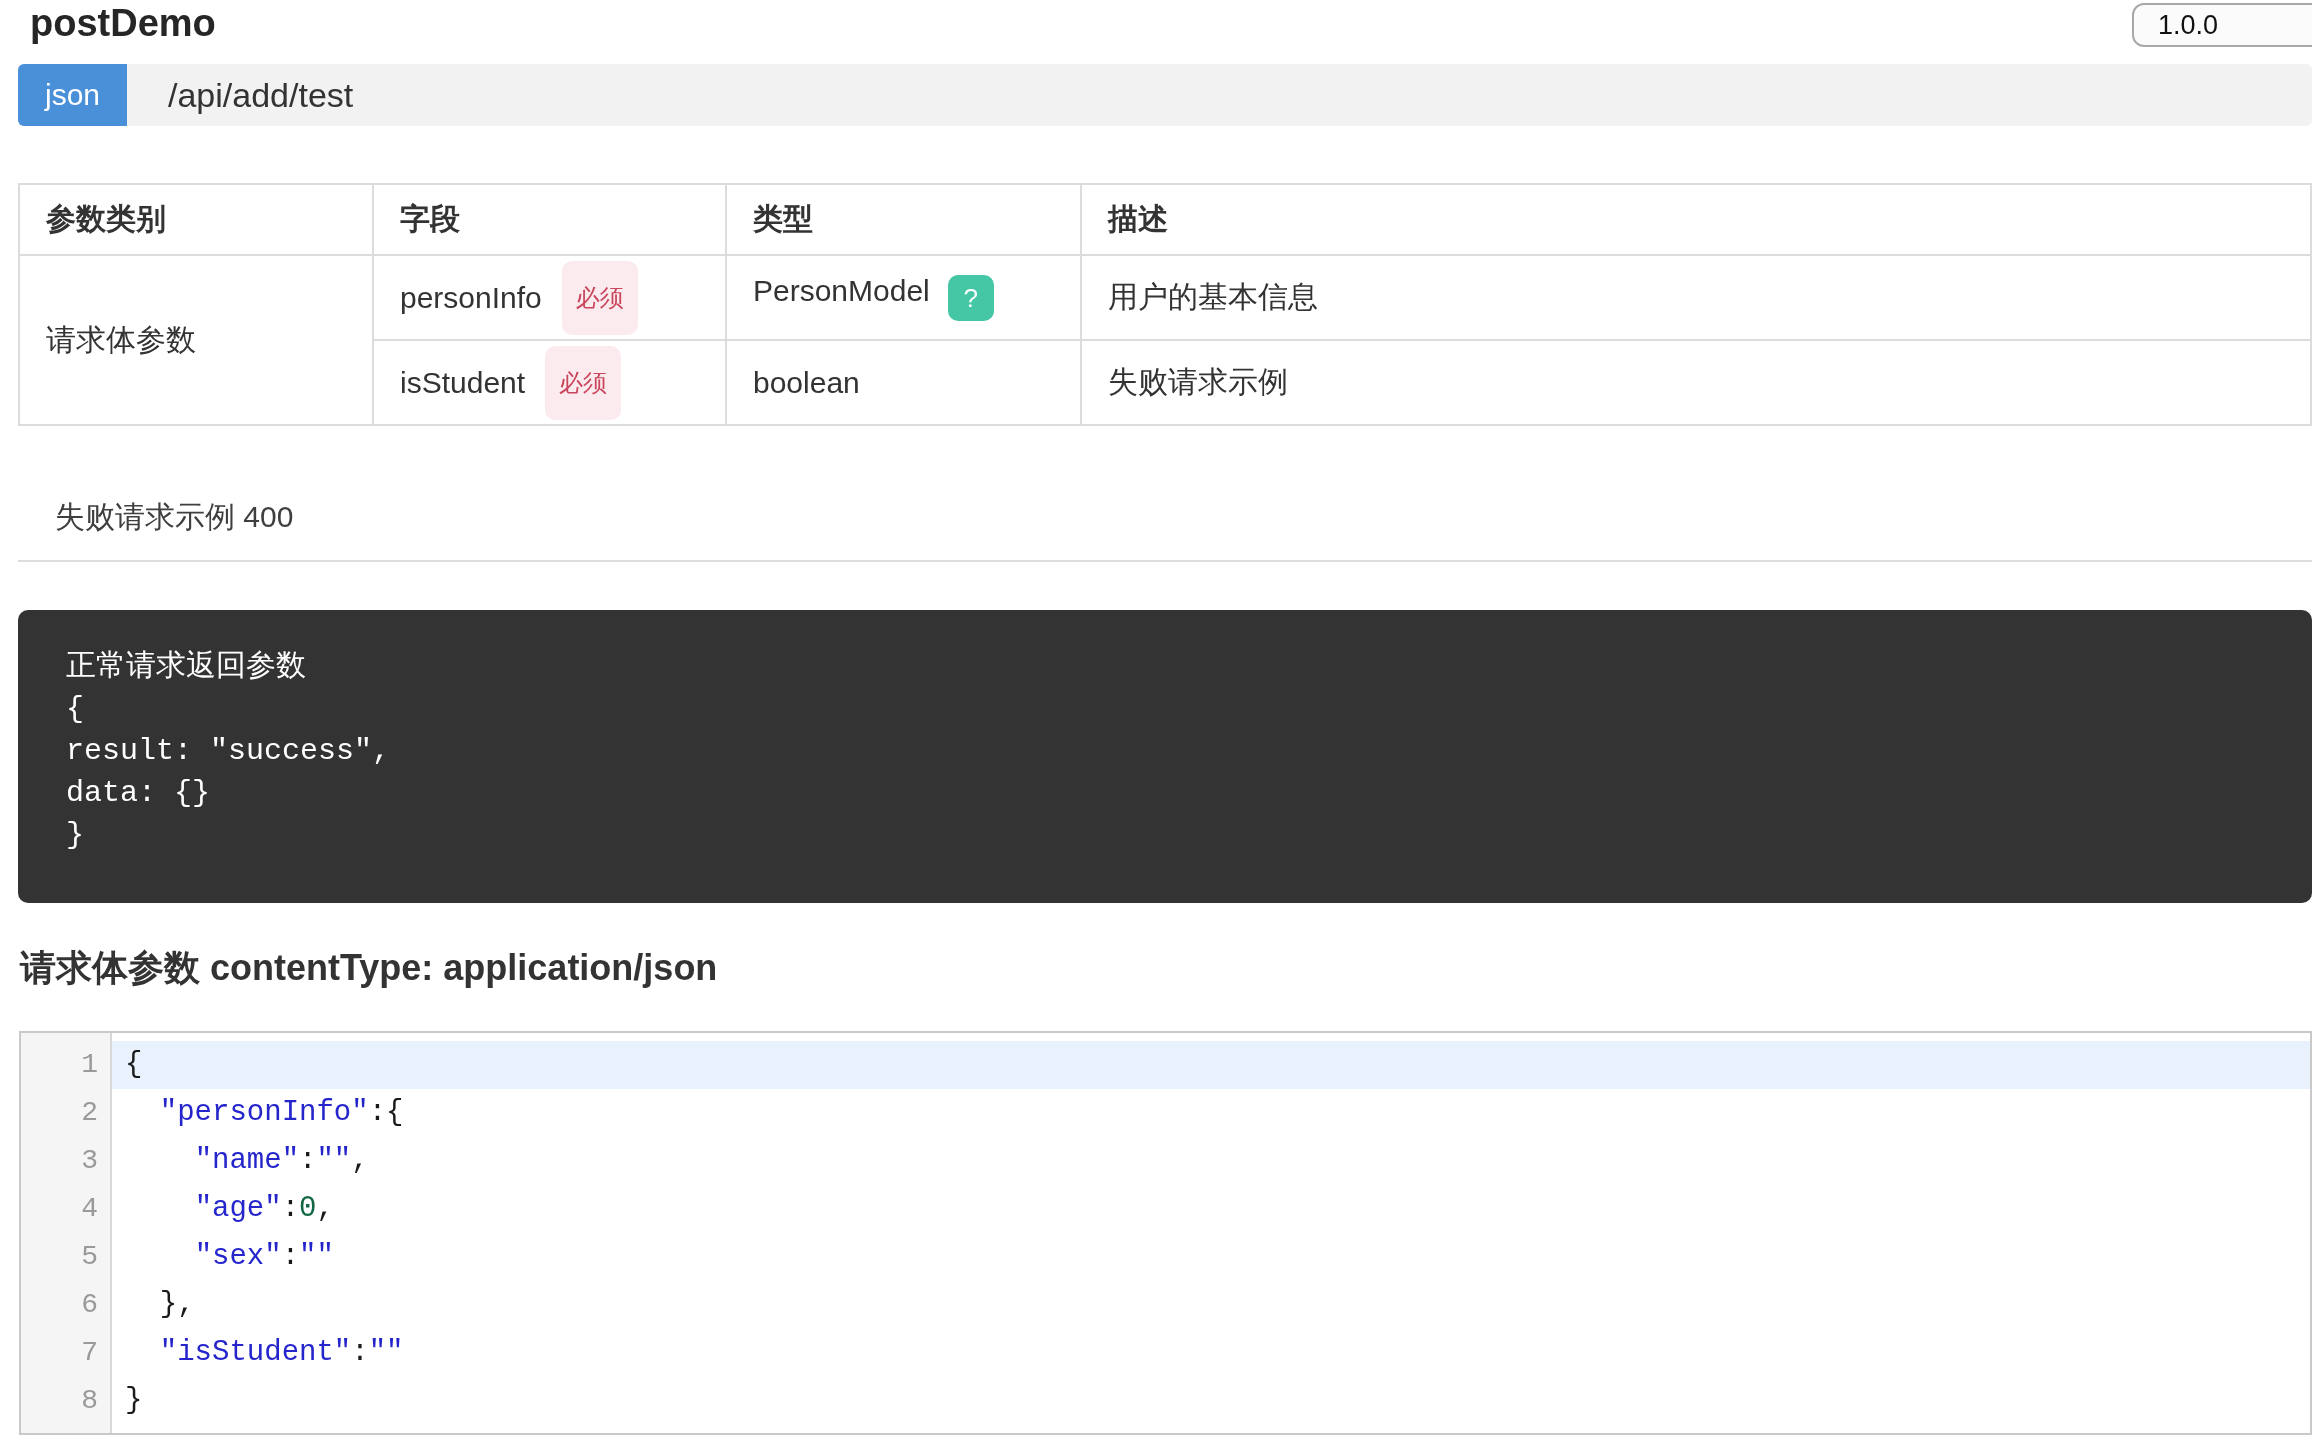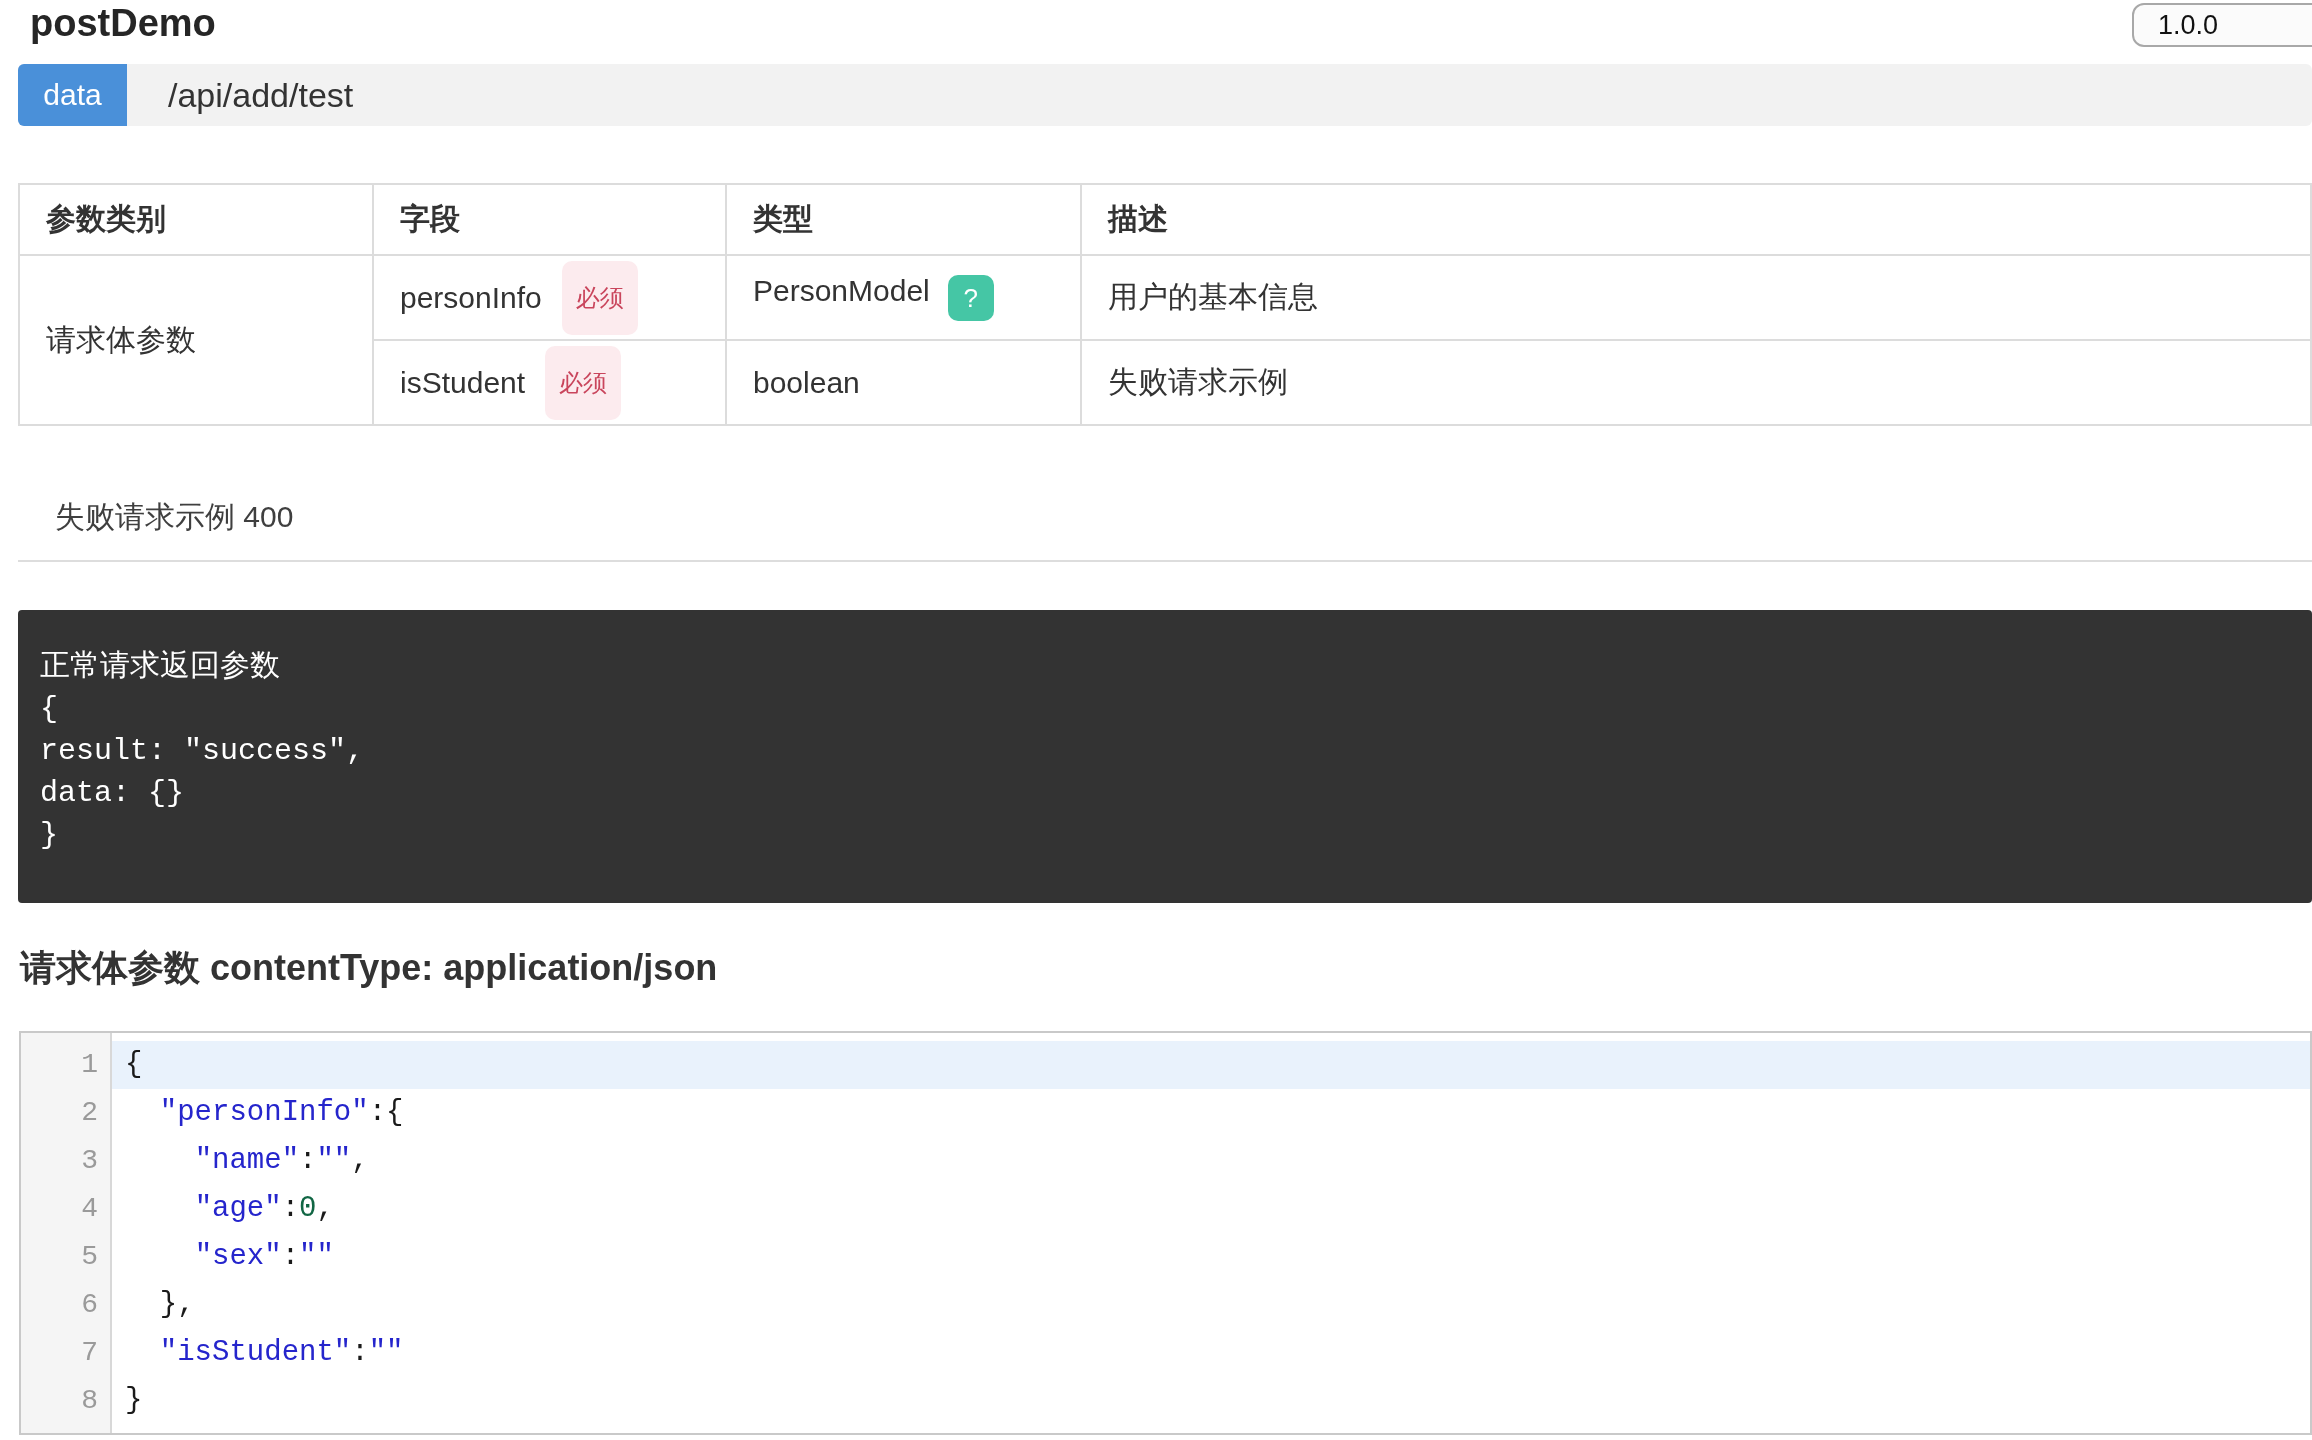--- a/index.html
+++ b/index.html
@@ -51,21 +51,21 @@
   }
   .tab{font-size:30px;padding:0 37px;line-height:78px;height:82px;box-sizing:border-box;cursor:pointer;}
   .tab.active{
     border:2px solid #dddddd;border-bottom:2px solid #ffffff;margin-bottom:-2px;height:84px;
     border-radius:8px 8px 0 0;background:#ffffff;color:#3c74d9;
   }
   .tab.inactive{color:#3f3f3f;}
   
   .response-block{
     position:absolute;left:18px;top:610px;width:2294px;height:293px;box-sizing:border-box;
-    background:#333333;border-radius:4px;padding:36px 40px 0 22px;
+    background:#333333;border-radius:10px;padding:36px 40px 0 48px;
     font-family:"Liberation Mono","DejaVu Sans Mono",monospace;
     font-size:30px;line-height:42px;color:#ffffff;white-space:pre;
   }
   
   .body-heading{position:absolute;left:20px;top:944px;font-size:36px;font-weight:bold;color:#333;}
   
   .editor{
     position:absolute;left:19px;top:1031px;width:2293px;height:404px;box-sizing:border-box;
     border:2px solid #c9c9c9;background:#ffffff;
     font-family:"Liberation Mono","DejaVu Sans Mono",monospace;font-size:29px;
@@ -84,21 +84,21 @@
   .tok-number{color:#116644;}
   .tok-punct{color:#1a1a1a;}
 </style>
 </head>
 <body>
 
 <div class="page-title">postDemo</div>
 <div class="version-badge">1.0.0</div>
 
 <div class="endpoint-bar">
-  <div class="method-chip">data</div>
+  <div class="method-chip">json</div>
   <div class="endpoint-path">/api/add/test</div>
 </div>
 
 <table class="params-table">
   <colgroup>
       <col style="width:354px">
       <col style="width:353px">
       <col style="width:355px">
       <col>
     </colgroup>

